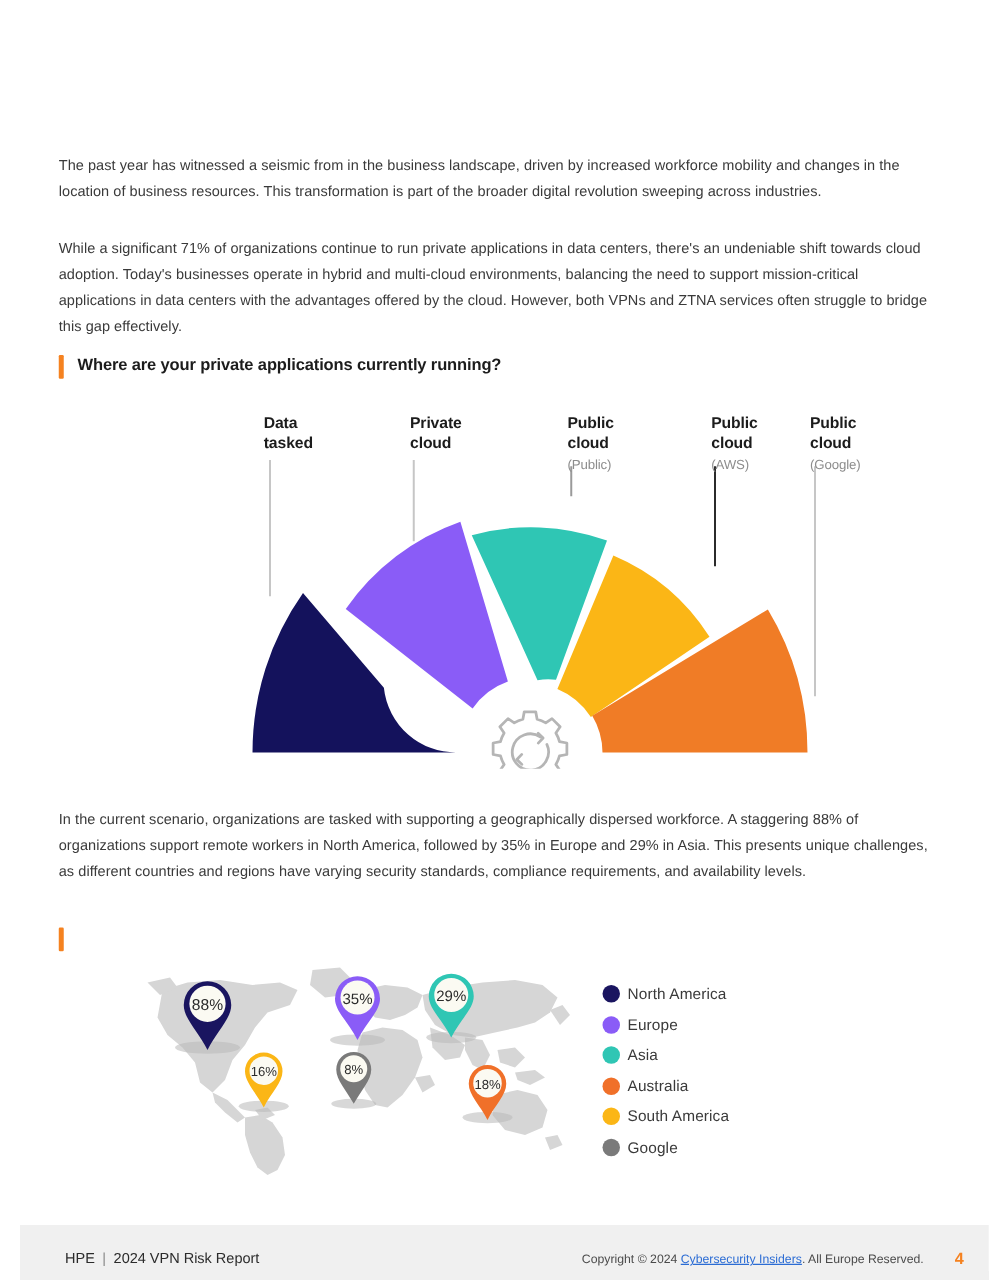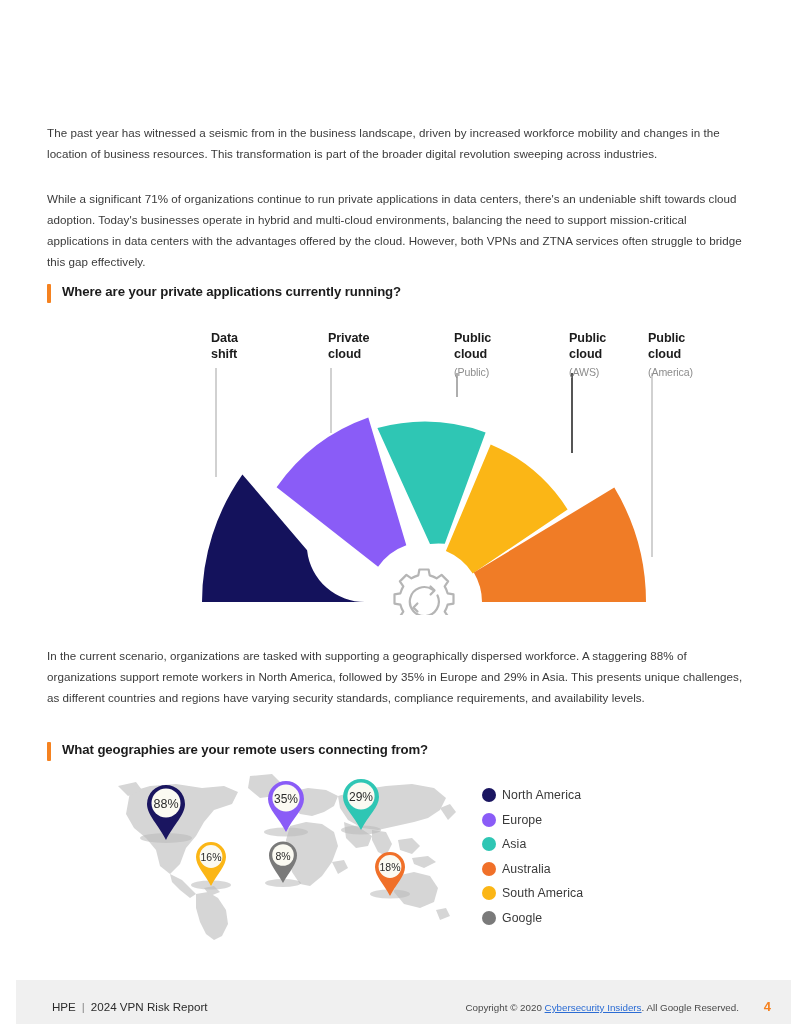--- a/index.html
+++ b/index.html
@@ -178,40 +178,40 @@
 
   <div class="section-head sh-1">
     <span class="bar"></span>
     <span class="txt">Where are your private applications currently running?</span>
   </div>
 
   <div class="chart1">
 
     <div class="c1-label" style="left:191px; top:5px;">
       <span>Data</span><br>
-      <span>shift</span>
+      <span>tasked</span>
     </div>
     <div class="c1-label" style="left:308px; top:5px;">
       <span>Private</span><br>
       <span>cloud</span>
     </div>
     <div class="c1-label" style="left:434px; top:5px;">
       <span>Public</span><br>
       <span>cloud</span>
       <span class="sub">(Public)</span>
     </div>
     <div class="c1-label" style="left:549px; top:5px;">
       <span>Public</span><br>
       <span>cloud</span>
       <span class="sub">(AWS)</span>
     </div>
     <div class="c1-label" style="left:628px; top:5px;">
       <span>Public</span><br>
       <span>cloud</span>
-      <span class="sub">(America)</span>
+      <span class="sub">(Google)</span>
     </div>
 
     <svg width="791" height="290" viewBox="0 0 791 290">
 
       <line x1="196" y1="43" x2="196" y2="152" stroke="#c6c6c6" stroke-width="1.6"></line>
       <line x1="311" y1="43" x2="311" y2="108" stroke="#c6c6c6" stroke-width="1.6"></line>
       <line x1="437" y1="48" x2="437" y2="72" stroke="#9a9a9a" stroke-width="1.6"></line>
       <line x1="552" y1="48" x2="552" y2="128" stroke="#2b2b2b" stroke-width="1.6"></line>
       <line x1="632" y1="48" x2="632" y2="232" stroke="#c6c6c6" stroke-width="1.6"></line>
 
@@ -269,21 +269,20 @@
         <path d="M -13.5 1.5 A 14.5 14.5 0 0 0 -8.5 7.4" stroke-linecap="round" opacity="0"></path>
         <path d="M -6.5 9.5 L -10.5 5.6 L -6.6 1.5" stroke-linecap="round" stroke-linejoin="round"></path>
       </g>
     </svg>
   </div>
 
   <div class="para para-3">In the current scenario, organizations are tasked with supporting a geographically dispersed workforce. A staggering 88% of organizations support remote workers in North America, followed by 35% in Europe and 29% in Asia. This presents unique challenges, as different countries and regions have varying security standards, compliance requirements, and availability levels.</div>
 
   <div class="section-head sh-2">
     <span class="bar"></span>
-    <span class="txt">What geographies are your remote users connecting from?</span>
   </div>
 
   <div class="chart2">
     <svg width="791" height="180" viewBox="0 0 791 180">
       <g fill="#d6d6d6">
 
         <path d="M130 22 L150 16 L176 14 L202 18 L224 16 L238 22 L232 34 L214 40 L204 52 L196 66 L186 78 L180 94 L170 104 L160 96 L156 80 L146 68 L134 58 L126 44 Z"></path>
         <path d="M118 16 L136 12 L142 20 L128 26 Z"></path>
 
         <path d="M170 104 L182 110 L190 118 L196 124 L190 128 L180 120 L172 112 Z"></path>
@@ -386,18 +385,18 @@
         <span class="legend-txt">Google</span>
       </div>
     </div>
   </div>
 
   <div class="footer">
     <div class="footer-left">
       <span>HPE</span><span class="sep">|</span><span>2024 VPN Risk Report</span>
     </div>
     <div class="footer-right">
-      <span>Copyright © 2020 </span><a href="#">Cybersecurity Insiders</a><span>. All Google Reserved.</span>
+      <span>Copyright © 2024 </span><a href="#">Cybersecurity Insiders</a><span>. All Europe Reserved.</span>
     </div>
     <div class="page-num">4</div>
   </div>
 
 </div>
 
 </body></html>

